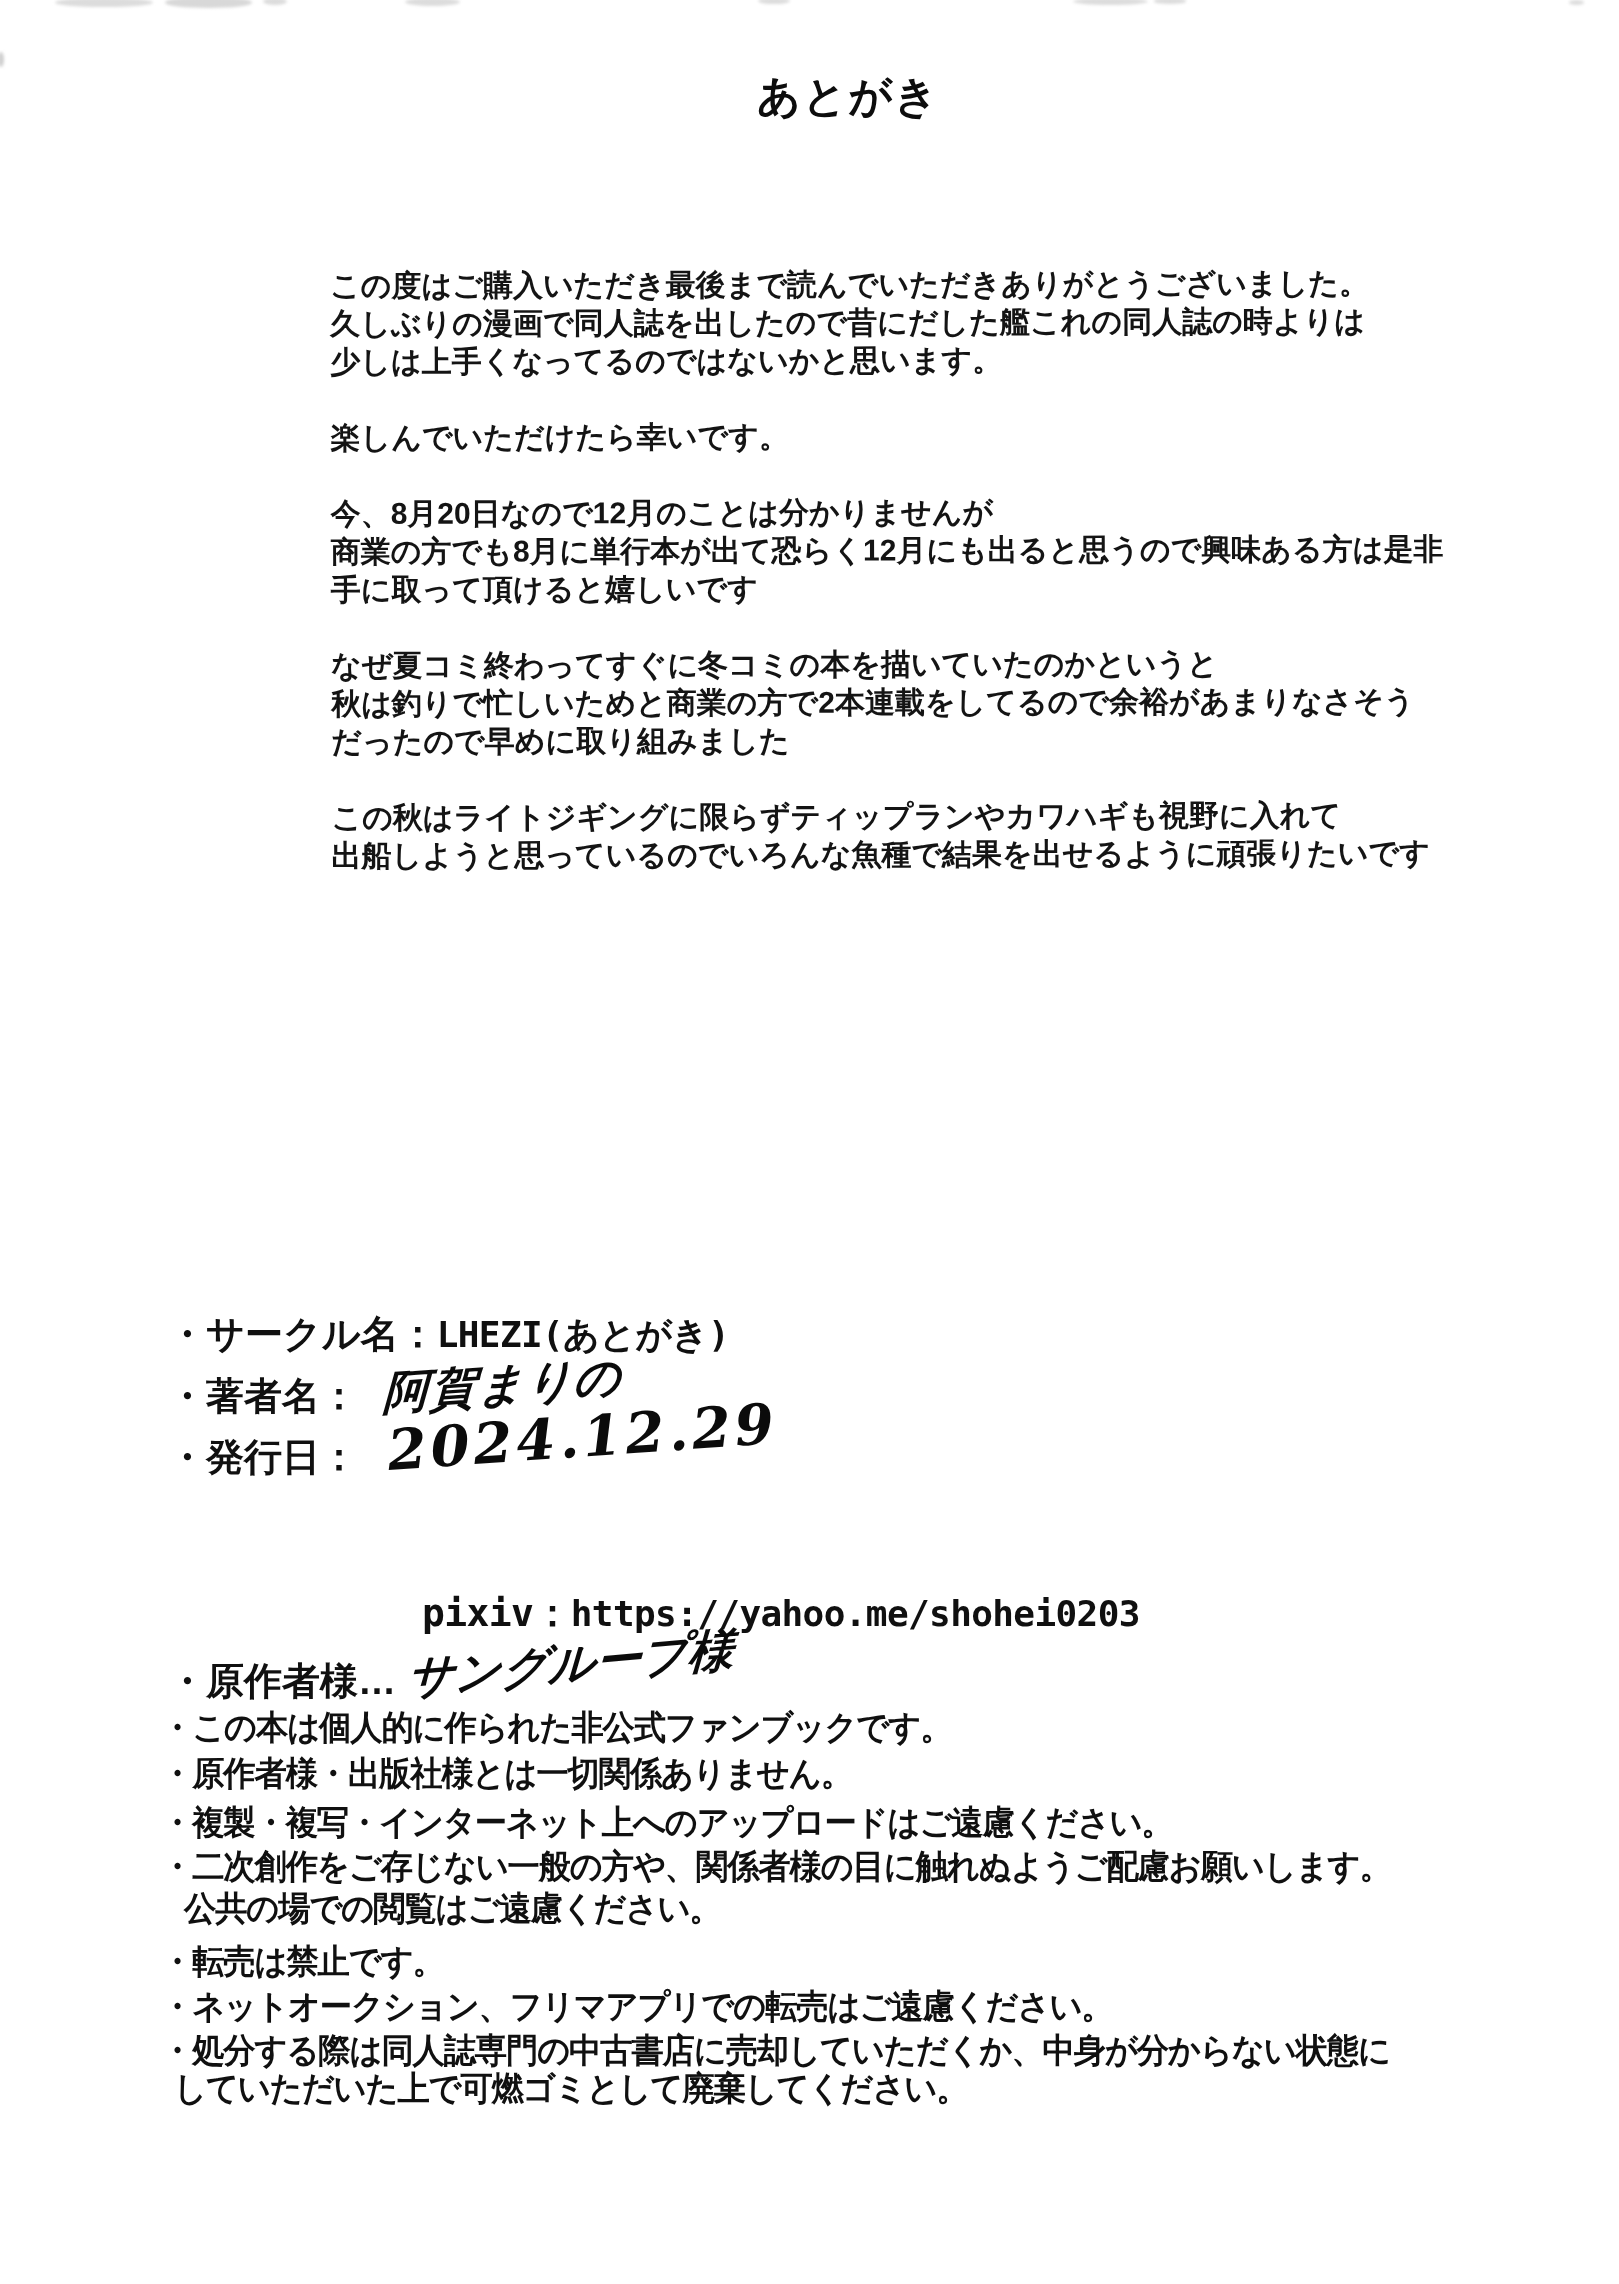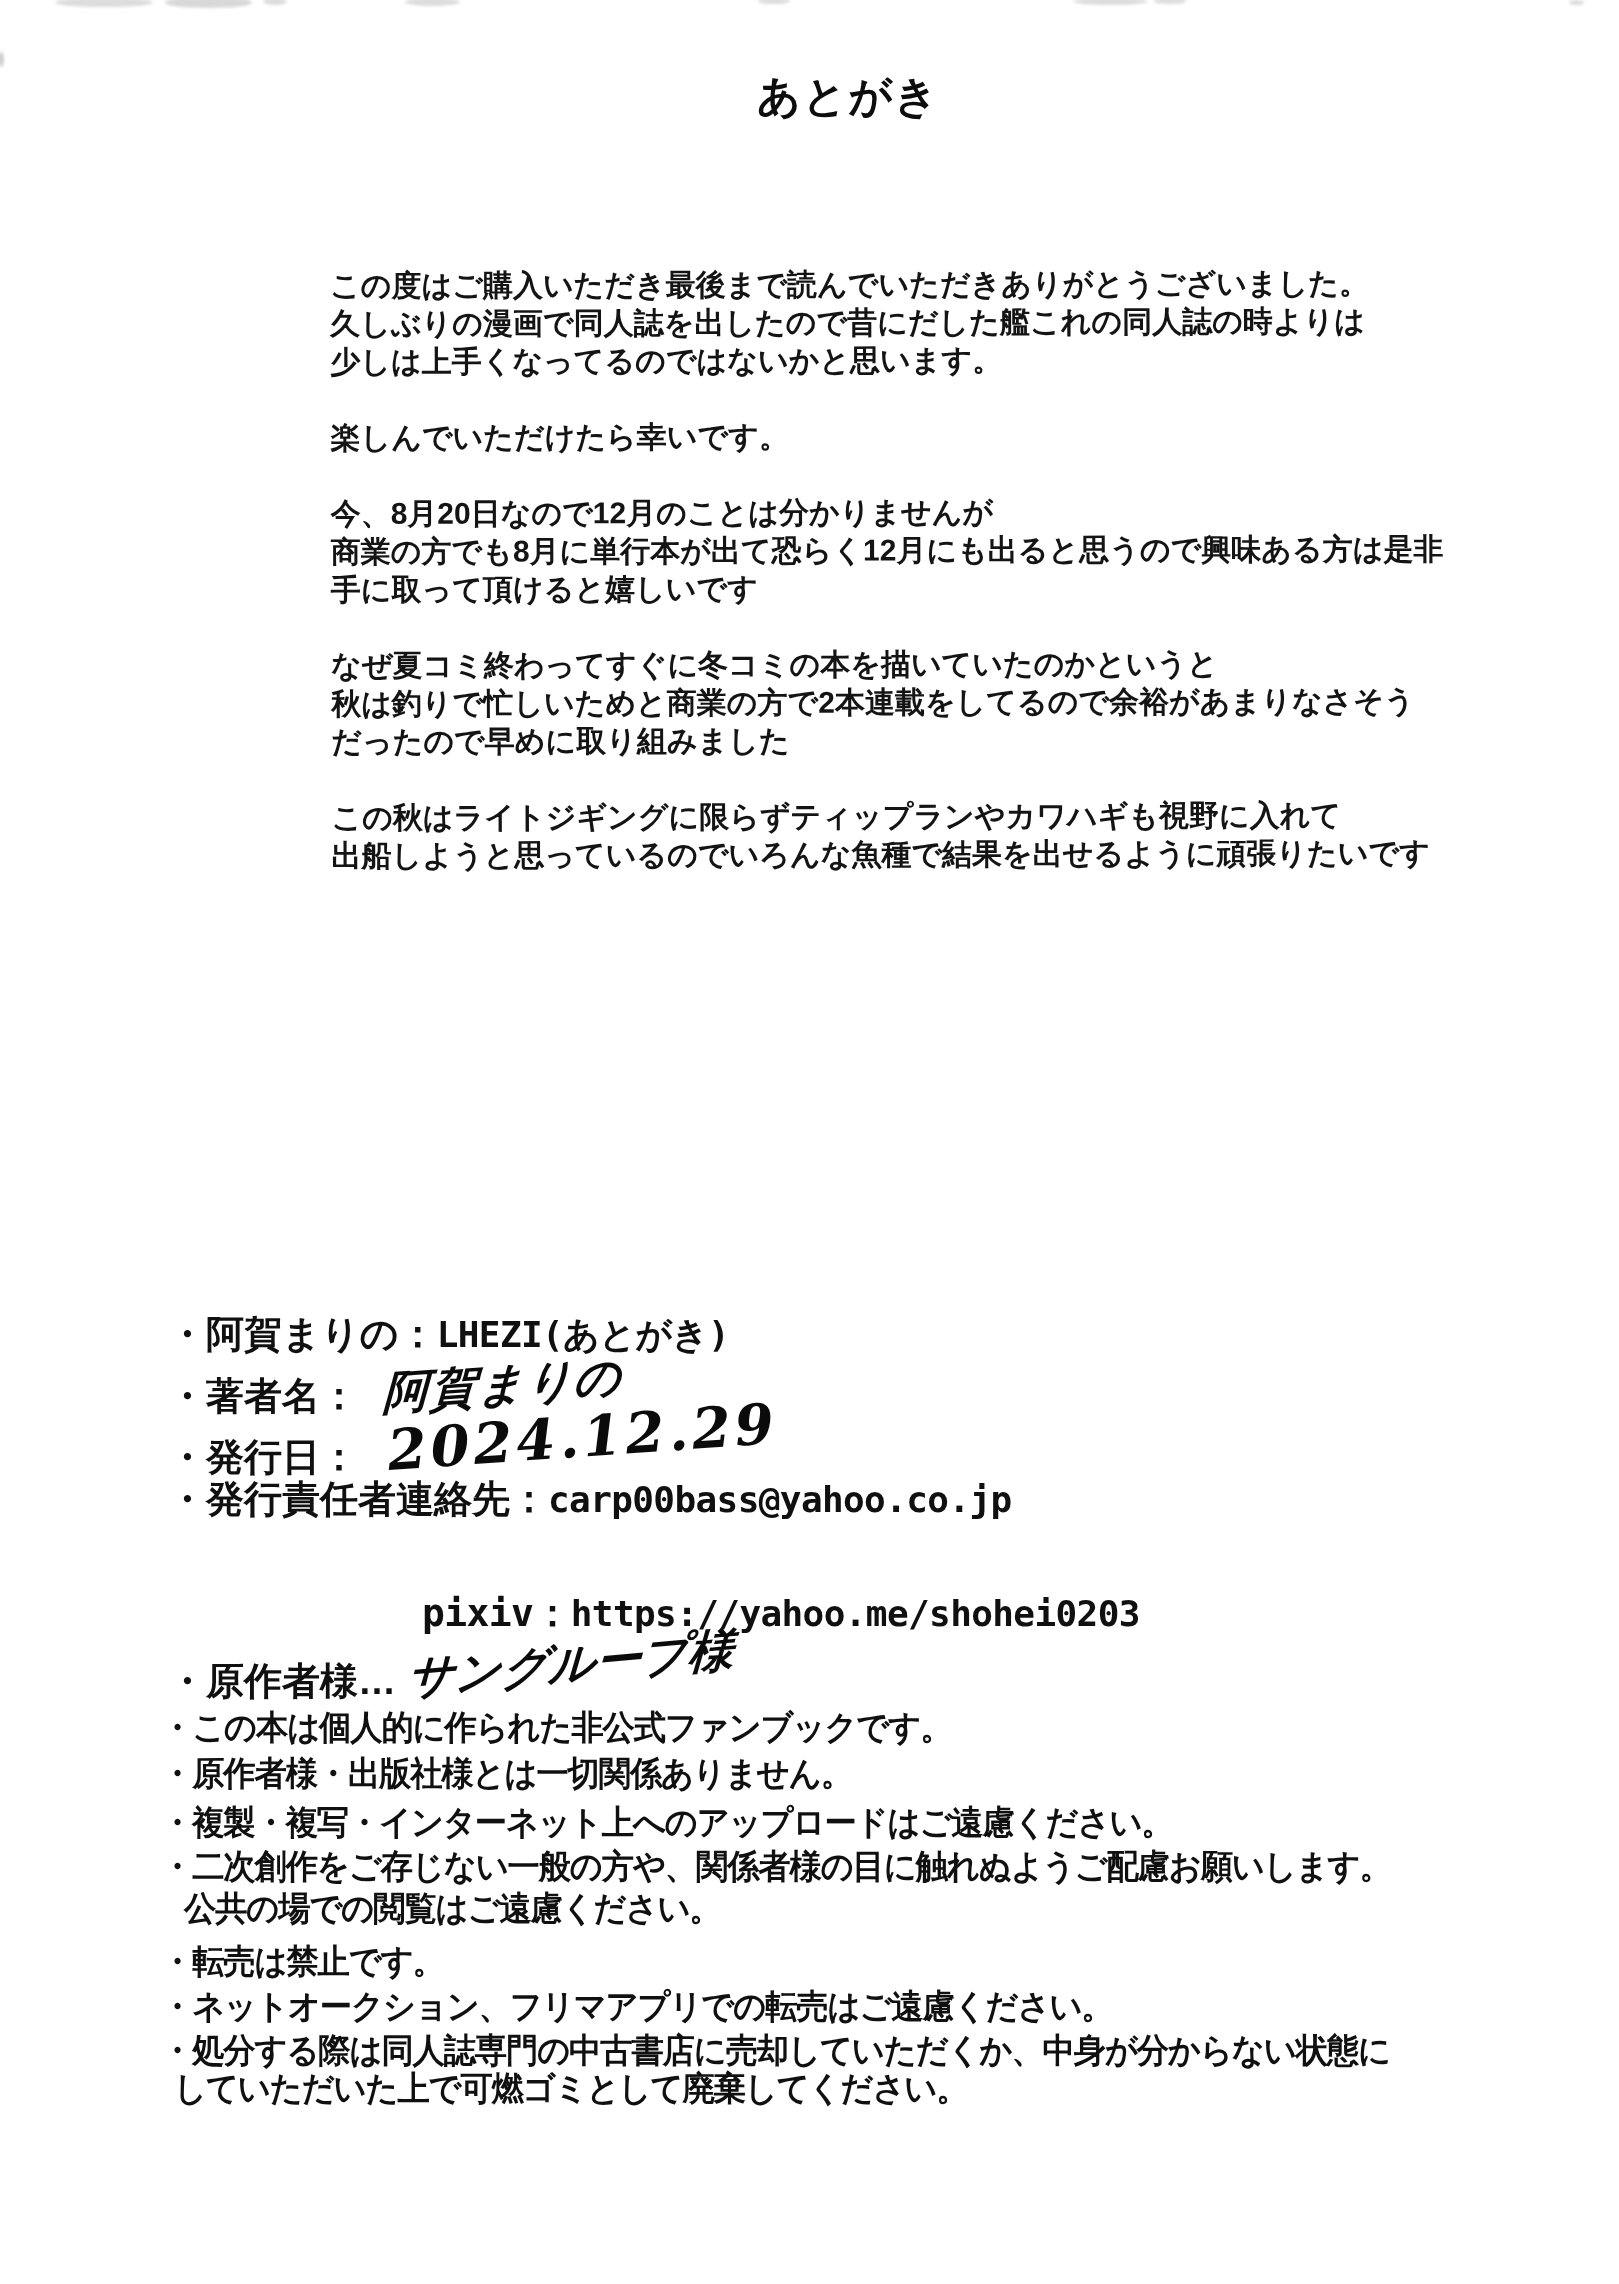--- a/index.html
+++ b/index.html
@@ -95,34 +95,31 @@
     <div class="bl">なぜ夏コミ終わってすぐに冬コミの本を描いていたのかというと</div>
     <div class="bl">秋は釣りで忙しいためと商業の方で2本連載をしてるので余裕があまりなさそう</div>
     <div class="bl">だったので早めに取り組みました</div>
     <div class="bl"></div>
     <div class="bl">この秋はライトジギングに限らずティップランやカワハギも視野に入れて</div>
     <div class="bl">出船しようと思っているのでいろんな魚種で結果を出せるように頑張りたいです</div>
   </div>
 
 
   <div class="col-line" style="left:168px;top:1309px;">
-    <span>・阿賀まりの：</span><span class="col-val-mono">LHEZI(あとがき)</span>
+    <span>・サークル名：</span><span class="col-val-mono">LHEZI(あとがき)</span>
   </div>
 
   <div class="col-line" style="left:168px;top:1363px;">
     <span>・著者名：</span><span class="hand hand-name">阿賀まりの</span>
   </div>
 
   <div class="col-line" style="left:168px;top:1417px;">
     <span>・発行日：</span><span class="hand hand-date">2024.12.29</span>
   </div>
 
-  <div class="col-line" style="left:168px;top:1474px;">
-    <span>・発行責任者連絡先：</span><span class="col-val-mono">carp00bass@yahoo.co.jp</span>
-  </div>
 
 
   <div class="col-line" style="left:422px;top:1588px;">
     <span class="col-val-mono" style="font-size:38px;">pixiv：</span><span class="col-val-mono">https://yahoo.me/shohei0203</span>
   </div>
 
   <div class="col-line" style="left:168px;top:1648px;">
     <span>・原作者様…</span><span class="hand hand-printer">サングループ様</span>
   </div>
 

